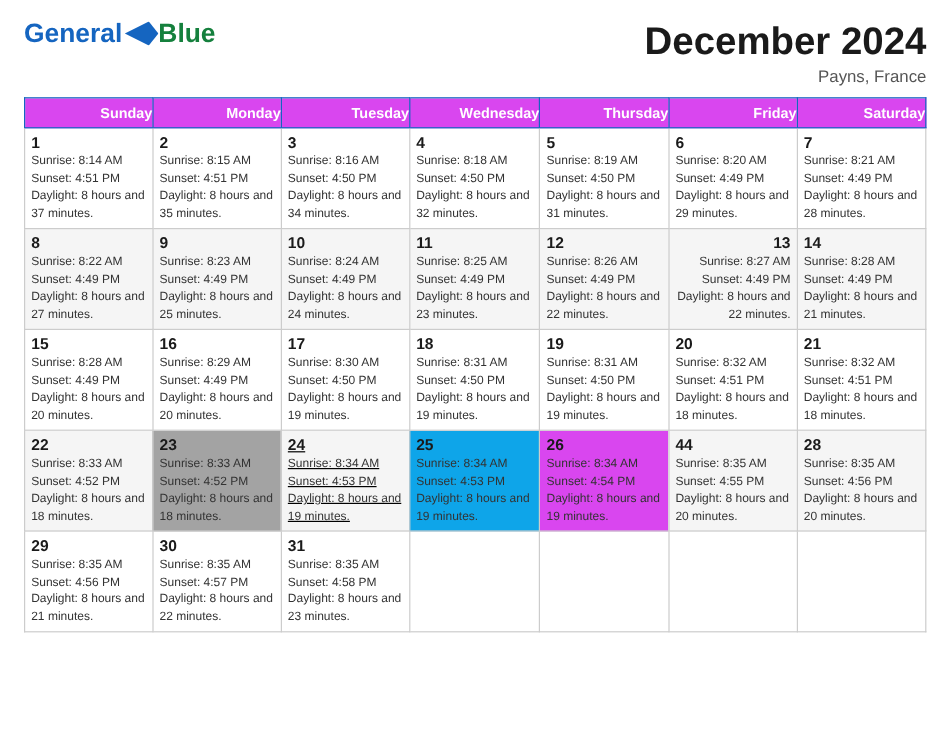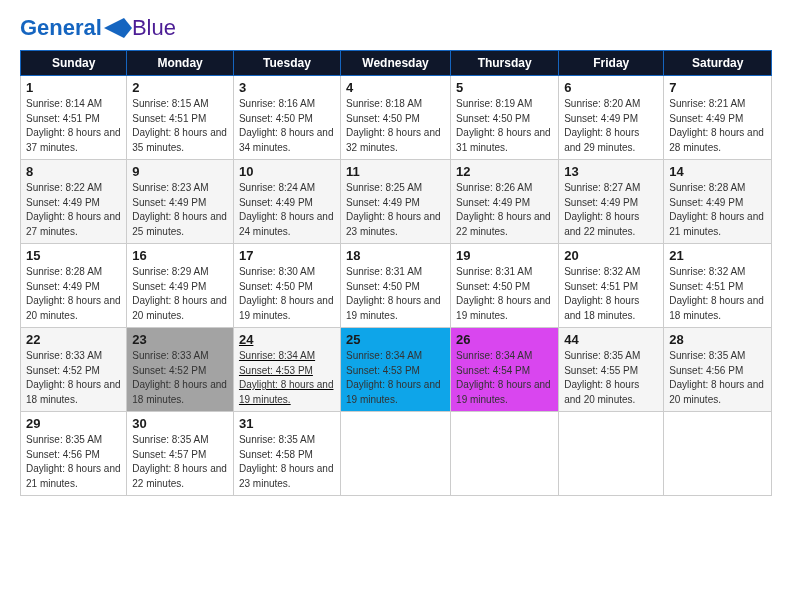--- a/index.html
+++ b/index.html
@@ -46,24 +46,24 @@
       font-size: 14px;
       color: #555;
       margin-top: 2px;
     }
     .calendar {
       width: 100%;
       border-collapse: collapse;
       font-size: 10.5px;
     }
     .calendar th {
-      background: #0f172a;
+      background: #d946ef;
       color: #fff;
-      text-align: center;
-      padding: 5px 14px;
+      text-align: right;
+      padding: 5px 0;
       font-size: 12px;
       font-weight: bold;
       border: 1px solid #1565c0;
     }
     .calendar td {
       vertical-align: top;
       border: 1px solid #ccc;
       padding: 4px 5px;
       width: 113px;
       min-height: 80px;
@@ -95,21 +95,25 @@
   <div class="header">
     <div class="logo">
       <div style="display:flex;align-items:center;">
         <span class="logo-text">
           <span class="blue">General</span>
         </span>
         <svg width="28" height="20" viewBox="0 0 28 20" style="margin-left:2px;margin-top:0px;">
           <polygon points="0,10 20,0 28,10 20,20" fill="#1565c0"></polygon>
         </svg>
       </div>
-      <span class="logo-text" style="color:#4c1d95;font-weight:normal;font-size:22px;margin-top:-4px;">Blue</span>
+      <span class="logo-text" style="color:#15803d;font-weight:bold;font-size:22px;margin-top:-4px;">Blue</span>
+    </div>
+    <div class="title-block">
+      <div class="month-title">December 2024</div>
+      <div class="location">Payns, France</div>
     </div>
   </div>
 
   <table class="calendar">
     <thead>
       <tr>
         <th>Sunday</th>
         <th>Monday</th>
         <th>Tuesday</th>
         <th>Wednesday</th>
@@ -127,21 +131,21 @@
           <td><span class="day-num">5</span><span class="day-info">Sunrise: 8:19 AM<br>Sunset: 4:50 PM<br>Daylight: 8 hours and 31 minutes.</span></td>
           <td><span class="day-num">6</span><span class="day-info">Sunrise: 8:20 AM<br>Sunset: 4:49 PM<br>Daylight: 8 hours and 29 minutes.</span></td>
           <td><span class="day-num">7</span><span class="day-info">Sunrise: 8:21 AM<br>Sunset: 4:49 PM<br>Daylight: 8 hours and 28 minutes.</span></td>
         </tr>
         <tr style="background: rgb(245, 245, 245);">
           <td style="background: rgb(245, 245, 245);"><span class="day-num">8</span><span class="day-info">Sunrise: 8:22 AM<br>Sunset: 4:49 PM<br>Daylight: 8 hours and 27 minutes.</span></td>
           <td style="background: rgb(245, 245, 245);"><span class="day-num">9</span><span class="day-info">Sunrise: 8:23 AM<br>Sunset: 4:49 PM<br>Daylight: 8 hours and 25 minutes.</span></td>
           <td style="background: rgb(245, 245, 245);"><span class="day-num">10</span><span class="day-info">Sunrise: 8:24 AM<br>Sunset: 4:49 PM<br>Daylight: 8 hours and 24 minutes.</span></td>
           <td style="background: rgb(245, 245, 245);"><span class="day-num">11</span><span class="day-info">Sunrise: 8:25 AM<br>Sunset: 4:49 PM<br>Daylight: 8 hours and 23 minutes.</span></td>
           <td style="background: rgb(245, 245, 245);"><span class="day-num">12</span><span class="day-info">Sunrise: 8:26 AM<br>Sunset: 4:49 PM<br>Daylight: 8 hours and 22 minutes.</span></td>
-          <td style="background: rgb(245, 245, 245);"><span class="day-num">13</span><span class="day-info">Sunrise: 8:27 AM<br>Sunset: 4:49 PM<br>Daylight: 8 hours and 22 minutes.</span></td>
+          <td style="background: rgb(245, 245, 245); text-align: right;"><span class="day-num">13</span><span class="day-info">Sunrise: 8:27 AM<br>Sunset: 4:49 PM<br>Daylight: 8 hours and 22 minutes.</span></td>
           <td style="background: rgb(245, 245, 245);"><span class="day-num">14</span><span class="day-info">Sunrise: 8:28 AM<br>Sunset: 4:49 PM<br>Daylight: 8 hours and 21 minutes.</span></td>
         </tr>
         <tr>
           <td><span class="day-num">15</span><span class="day-info">Sunrise: 8:28 AM<br>Sunset: 4:49 PM<br>Daylight: 8 hours and 20 minutes.</span></td>
           <td><span class="day-num">16</span><span class="day-info">Sunrise: 8:29 AM<br>Sunset: 4:49 PM<br>Daylight: 8 hours and 20 minutes.</span></td>
           <td><span class="day-num">17</span><span class="day-info">Sunrise: 8:30 AM<br>Sunset: 4:50 PM<br>Daylight: 8 hours and 19 minutes.</span></td>
           <td><span class="day-num">18</span><span class="day-info">Sunrise: 8:31 AM<br>Sunset: 4:50 PM<br>Daylight: 8 hours and 19 minutes.</span></td>
           <td><span class="day-num">19</span><span class="day-info">Sunrise: 8:31 AM<br>Sunset: 4:50 PM<br>Daylight: 8 hours and 19 minutes.</span></td>
           <td><span class="day-num">20</span><span class="day-info">Sunrise: 8:32 AM<br>Sunset: 4:51 PM<br>Daylight: 8 hours and 18 minutes.</span></td>
           <td><span class="day-num">21</span><span class="day-info">Sunrise: 8:32 AM<br>Sunset: 4:51 PM<br>Daylight: 8 hours and 18 minutes.</span></td>

